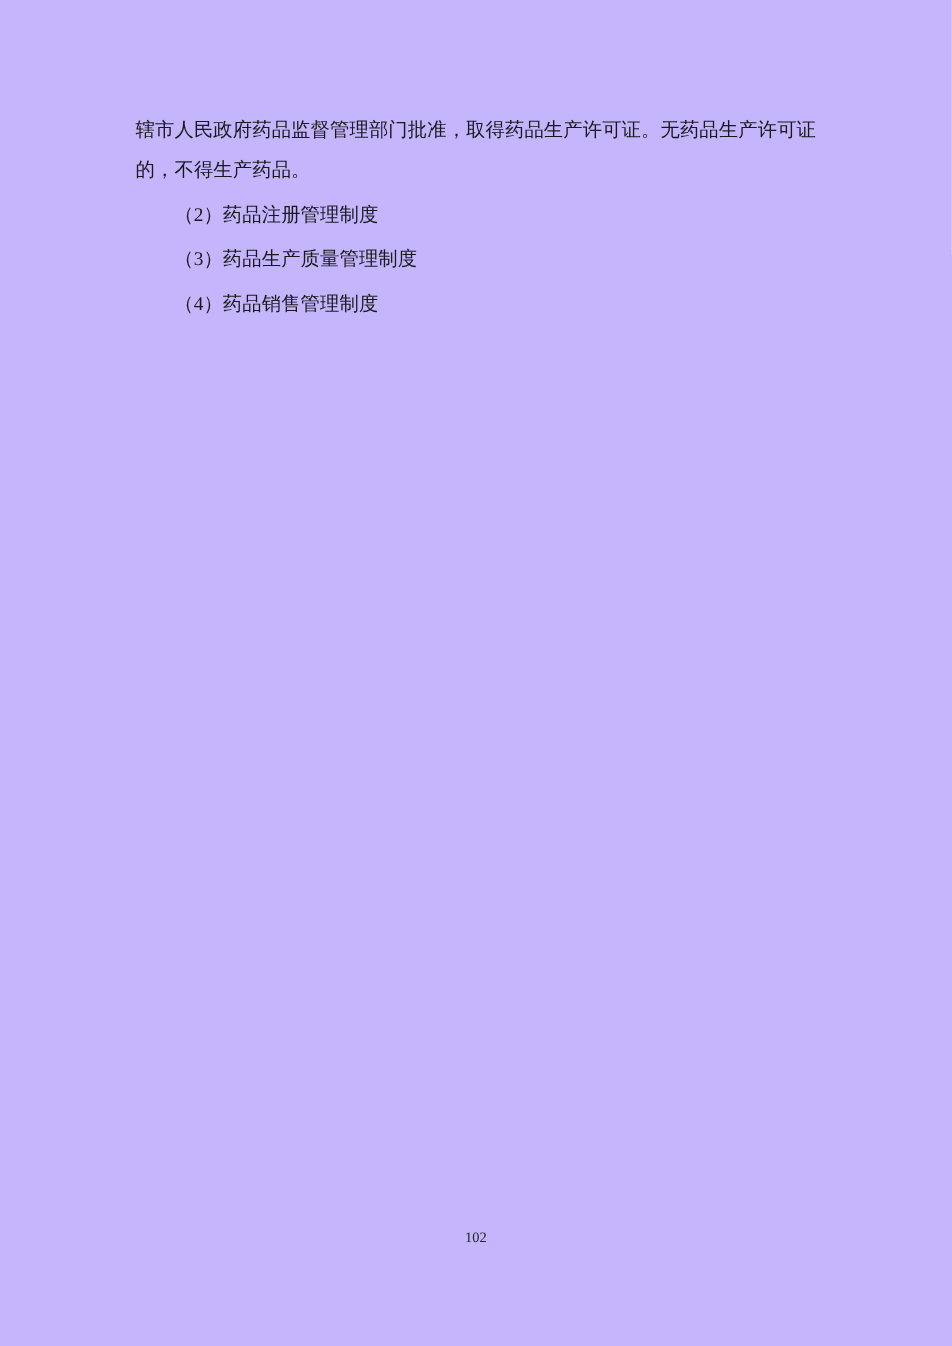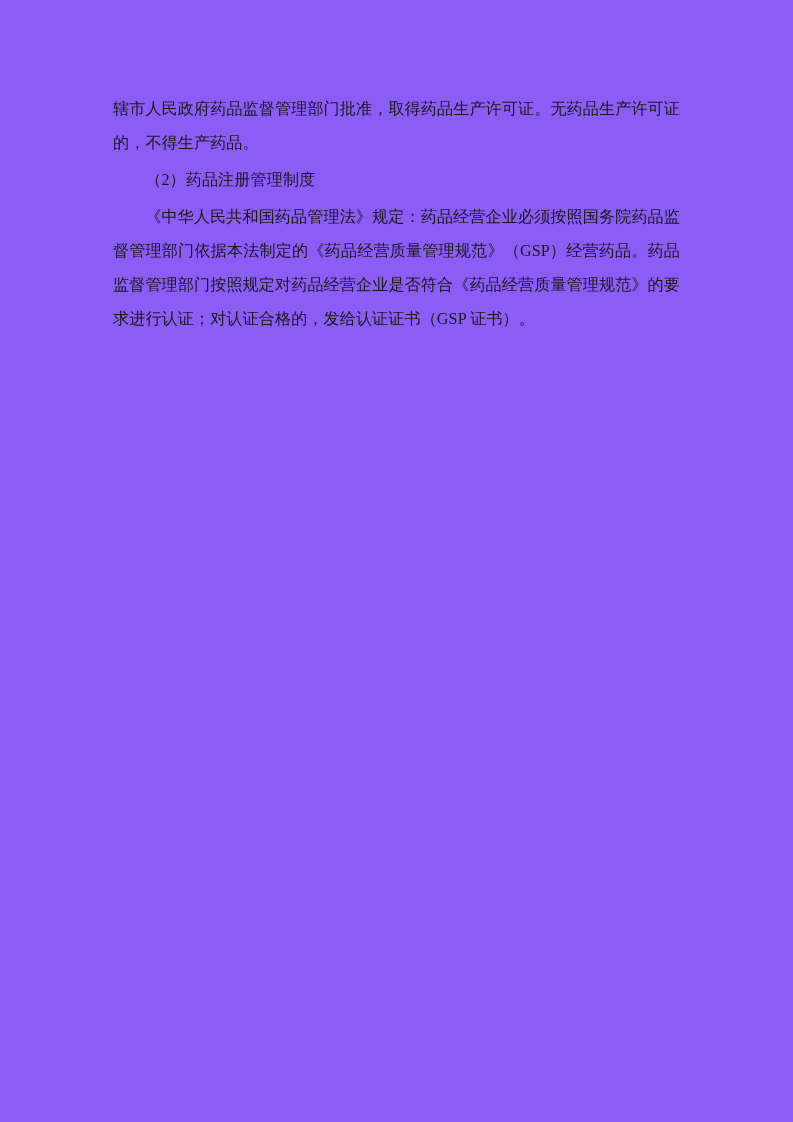--- a/index.html
+++ b/index.html
@@ -14,21 +14,21 @@
     overflow: hidden;
     font-family: "Liberation Serif", "DejaVu Serif", serif;
     color: #191919;
   }
   .page {
     position: absolute;
     top: 0;
     left: 0;
     width: 793px;
     height: 1122px;
-    background: #8b5cf6;
+    background: #c4b5fd;
   }
   .text-area {
     position: absolute;
     top: 92px;
     left: 113px;
     width: 567px;
   }
   .text-area p {
     margin: 0;
     font-size: 16.1px;
@@ -58,16 +58,18 @@
     color: #222222;
   }
 </style>
 </head>
 <body>
 
 <div class="page">
   <div class="text-area">
     <p class="continuation">辖市人民政府药品监督管理部门批准，取得药品生产许可证。无药品生产许可证的，不得生产药品。</p>
     <p class="heading">（2）药品注册管理制度</p>
-    <p>《中华人民共和国药品管理法》规定：药品经营企业必须按照国务院药品监督管理部门依据本法制定的《药品经营质量管理规范》（GSP）经营药品。药品监督管理部门按照规定对药品经营企业是否符合《药品经营质量管理规范》的要求进行认证；对认证合格的，发给认证证书（GSP 证书）。</p>
+    <p class="heading">（3）药品生产质量管理制度</p>
+    <p class="heading">（4）药品销售管理制度</p>
   </div>
 
+  <div class="footer">102</div>
 </div>
 
 </body></html>

